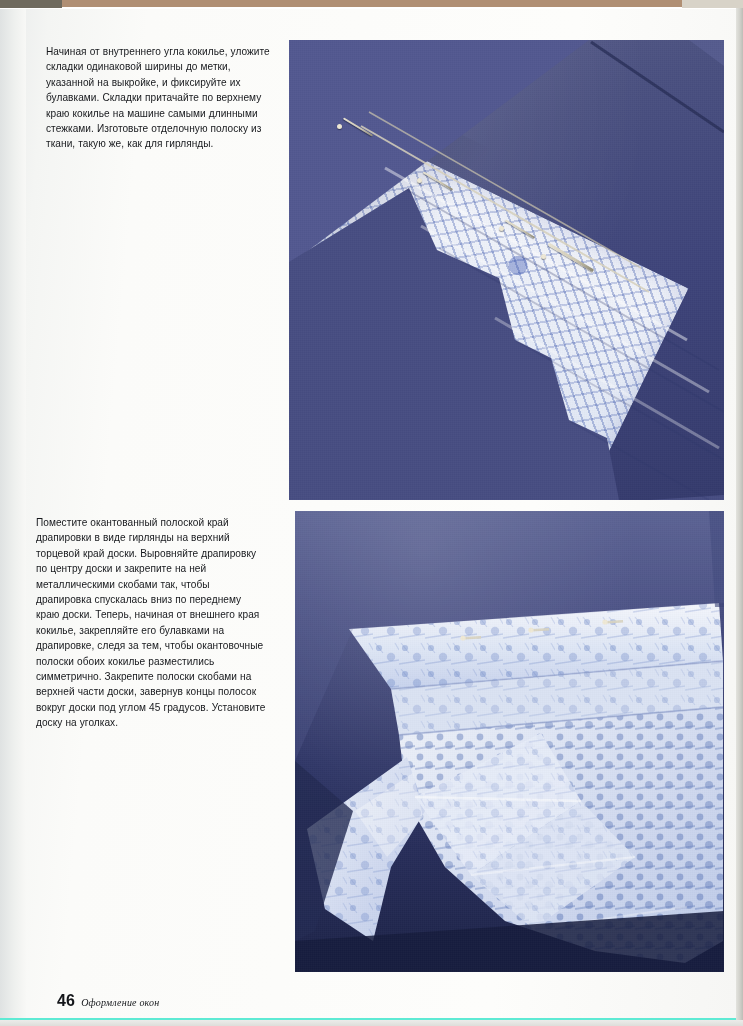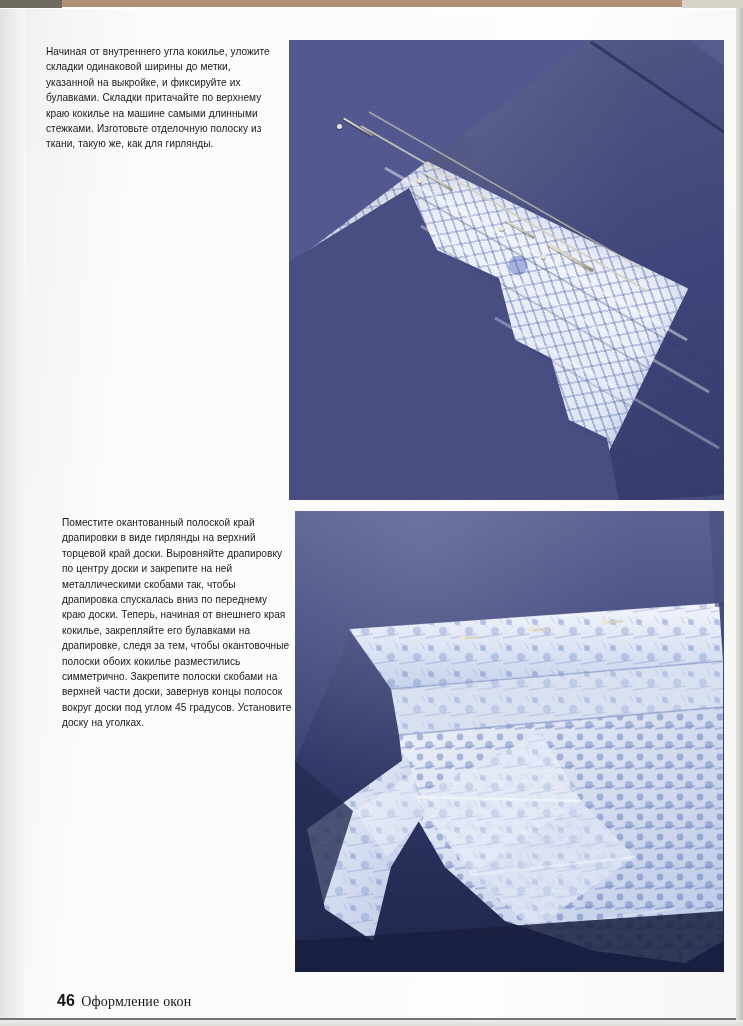--- a/index.html
+++ b/index.html
@@ -12,21 +12,21 @@
     height: 1026px;
     position: relative;
     overflow: hidden;
     font-family: "Liberation Sans", sans-serif;
   }
 
   
   .page {
     position: absolute;
     inset: 0;
-    background: #737373;
+    background: #5eead4;
   }
   .page-inner {
     position: absolute;
     left: 0;
     top: 8px;
     width: 737px;
     height: 1010px;
     background: linear-gradient(95deg, #e8eaea 0%, #f4f5f3 6%, #fbfbf9 18%, #fdfdfb 70%, #f6f6f4 100%);
   }
   .scan-top-strip {
@@ -96,21 +96,21 @@
     letter-spacing: 0.05px;
     text-align: left;
     word-spacing: 0.2px;
   }
   #text-block-1 {
     left: 46px;
     top: 44px;
     width: 228px;
   }
   #text-block-2 {
-    left: 62px;
+    left: 36px;
     top: 515px;
     width: 230px;
   }
 
   
   .photo {
     position: absolute;
     overflow: hidden;
   }
   #photo-top {
@@ -212,21 +212,22 @@
     color: #14161a;
     letter-spacing: 0.2px;
   }
   #footer .pg {
     font-family: "Liberation Sans", sans-serif;
     font-size: 16px;
     font-weight: 700;
     margin-right: 6px;
   }
   #footer .ttl {
-    font-size: 14px;
+    font-style: italic;
+    font-size: 10px;
     text-align: right;
   }
 </style>
 </head>
 <body>
 
 <div class="page">
   <div class="page-inner"></div>
   <div class="page-gutter"></div>
   <div class="scan-top-strip"></div>

